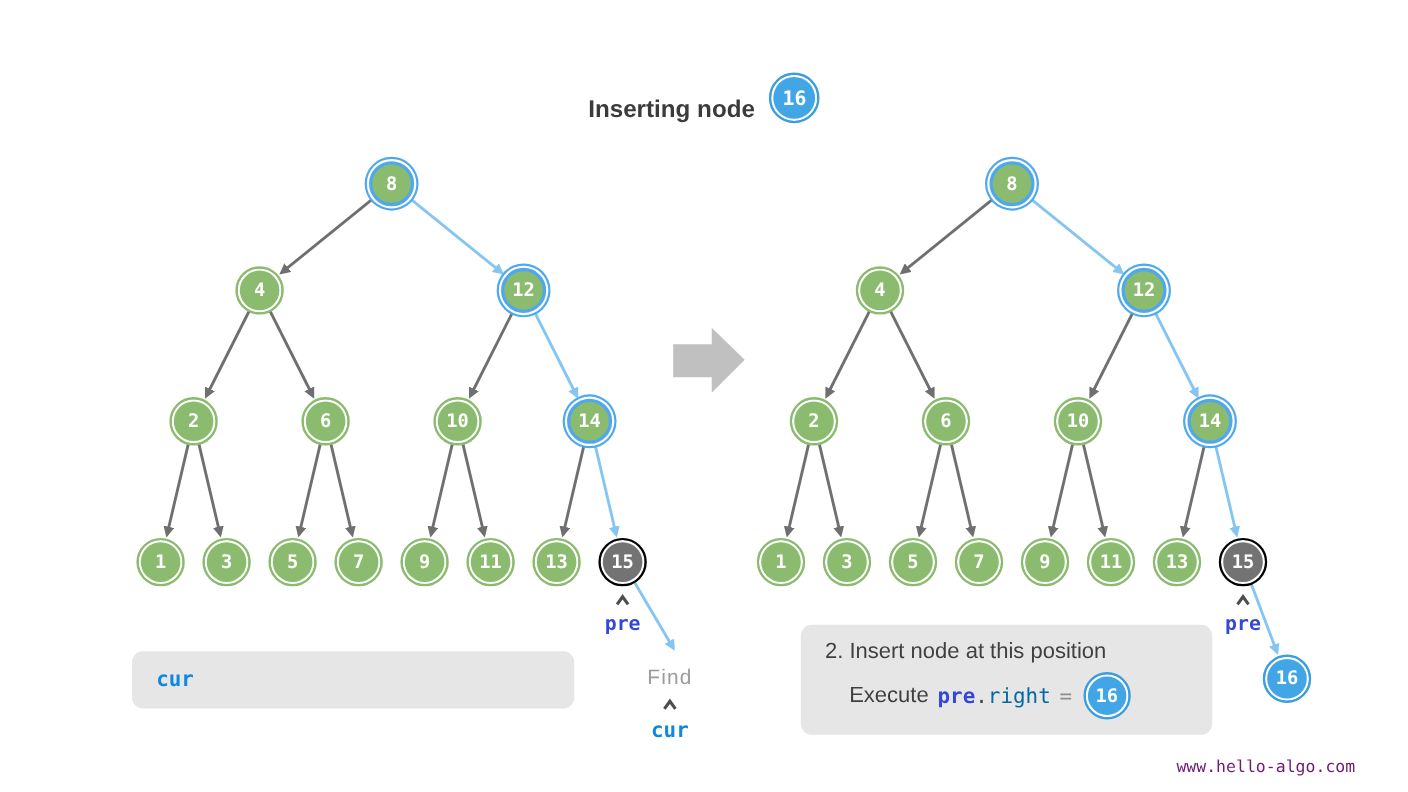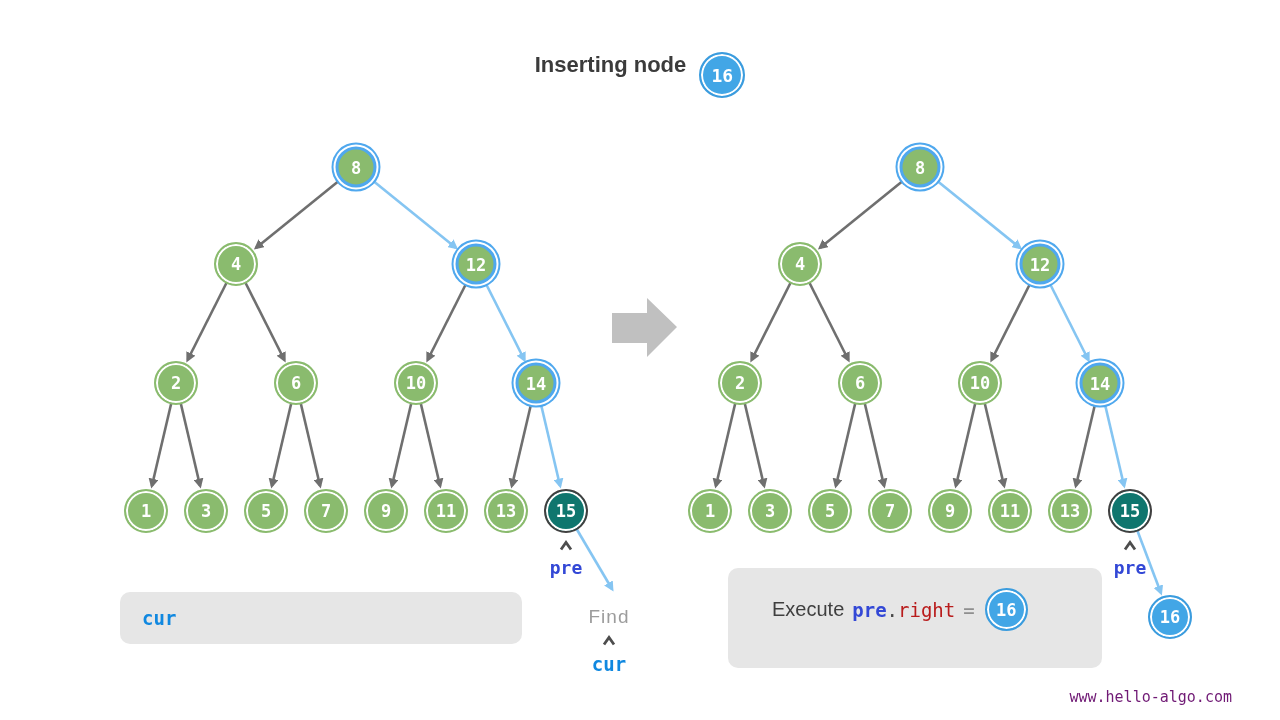--- a/index.html
+++ b/index.html
@@ -10,52 +10,52 @@
   .node,.lbl,.cap,#title-row,#watermark{z-index:2;}
 
   
   .node{position:absolute;transform:translate(-50%,-50%);border-radius:50%;
         display:flex;align-items:center;justify-content:center;box-sizing:border-box;
         color:#fff;font:bold 17px "DejaVu Sans Mono",monospace;}
   .n-g {width:44px;height:44px;background:#8ABB6E;border:2px solid #8ABB6E;
         box-shadow:inset 0 0 0 2px #fff;}
   .n-gh{width:41px;height:41px;background:#8ABB6E;border:3px solid #4FA8EE;
         box-shadow:0 0 0 2px #fff,0 0 0 4px #4FA8EE;}
-  .n-p {width:44px;height:44px;background:#0f766e;border:2px solid #404040;
+  .n-p {width:44px;height:44px;background:#737373;border:2px solid #000000;
         box-shadow:inset 0 0 0 2px #fff;}
   .n-b {width:44px;height:44px;background:#42A6E6;border:2px solid #3B9CDE;
         box-shadow:inset 0 0 0 2px #fff;}
 
   
   .lbl{position:absolute;transform:translate(-50%,-50%);white-space:nowrap;}
   .lbl-pre{font:bold 18px "DejaVu Sans Mono",monospace;color:#3348D6;}
   .lbl-cur{font:bold 19px "DejaVu Sans Mono",monospace;color:#1088E0;}
   .lbl-none{font:19px "Liberation Sans",sans-serif;color:#9C9C9C;letter-spacing:1px;}
 
   
-  #title-row{position:absolute;top:52px;left:0;width:100%;display:flex;
-             justify-content:center;align-items:flex-start;gap:13px;
+  #title-row{position:absolute;top:66px;left:0;width:100%;display:flex;
+             justify-content:center;align-items:flex-end;gap:13px;
              font:bold 22px "Liberation Sans",sans-serif;color:#3B3B3B;}
   #title-row .badge{width:46px;height:46px;border-radius:50%;background:#42A6E6;
              border:2px solid #3B9CDE;box-shadow:inset 0 0 0 2px #fff;box-sizing:border-box;
              display:flex;align-items:center;justify-content:center;
              color:#fff;font:bold 18px "DejaVu Sans Mono",monospace;}
 
   
   .cap{position:absolute;background:#E6E6E6;border-radius:10px;color:#3F3F3F;
        font:20px "Liberation Sans",sans-serif;box-sizing:border-box;}
   #cap1{left:120px;top:592px;width:402px;height:52px;display:flex;
         align-items:center;padding-left:22px;gap:8px;}
   #cap2{left:728px;top:568px;width:374px;height:100px;padding:13px 0 0 22px;}
   #cap2 .line2{display:flex;align-items:center;margin:7px 14px 0 22px;}
   .code{font-family:"DejaVu Sans Mono",monospace;font-size:19px;}
   .c-pre{color:#3348D6;font-weight:bold;}
   .c-cur{color:#1088E0;font-weight:bold;}
   .c-dot{color:#474747;}
-  .c-gray{color:#b91c1c;}
+  .c-gray{color:#0369a1;}
   .c-eq{color:#8F8F8F;margin:0 10px 0 8px;}
   #cap2 .badge{width:43px;height:43px;border-radius:50%;background:#42A6E6;
         border:2px solid #3B9CDE;box-shadow:inset 0 0 0 2px #fff;box-sizing:border-box;
         display:inline-flex;align-items:center;justify-content:center;flex:0 0 auto;
         color:#fff;font:bold 17px "DejaVu Sans Mono",monospace;}
 
   #watermark{position:absolute;right:48px;bottom:14px;
              font:15px "DejaVu Sans Mono",monospace;color:#701a75;}
 </style>
 </head>
@@ -115,20 +115,21 @@
     <span class="badge">
       <span>16</span>
     </span>
   </div>
 
   <div id="cap1" class="cap">
     <span class="code c-cur">cur</span>
   </div>
 
   <div id="cap2" class="cap">
+    <div>2. Insert node at this position</div>
     <div class="line2">
       <span>Execute</span>
       <span style="width:8px"></span>
       <span class="code c-pre">pre</span>
       <span class="code c-dot">.</span>
       <span class="code c-gray">right</span>
       <span class="code c-eq">=</span>
       <span class="badge">
         <span>16</span>
       </span>

